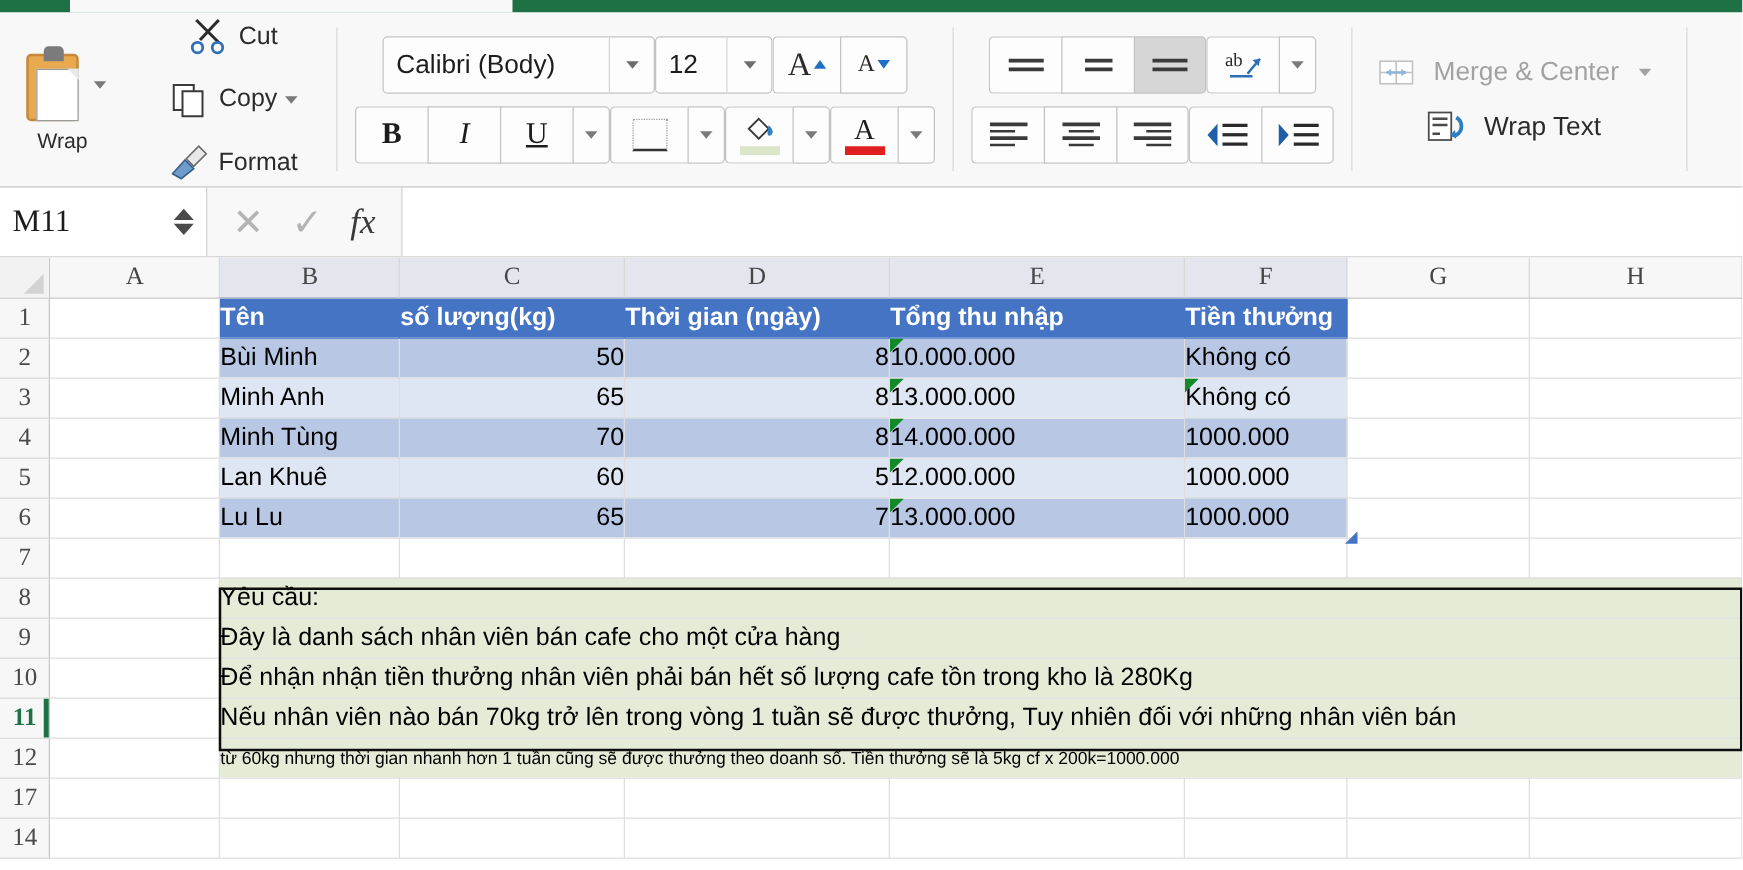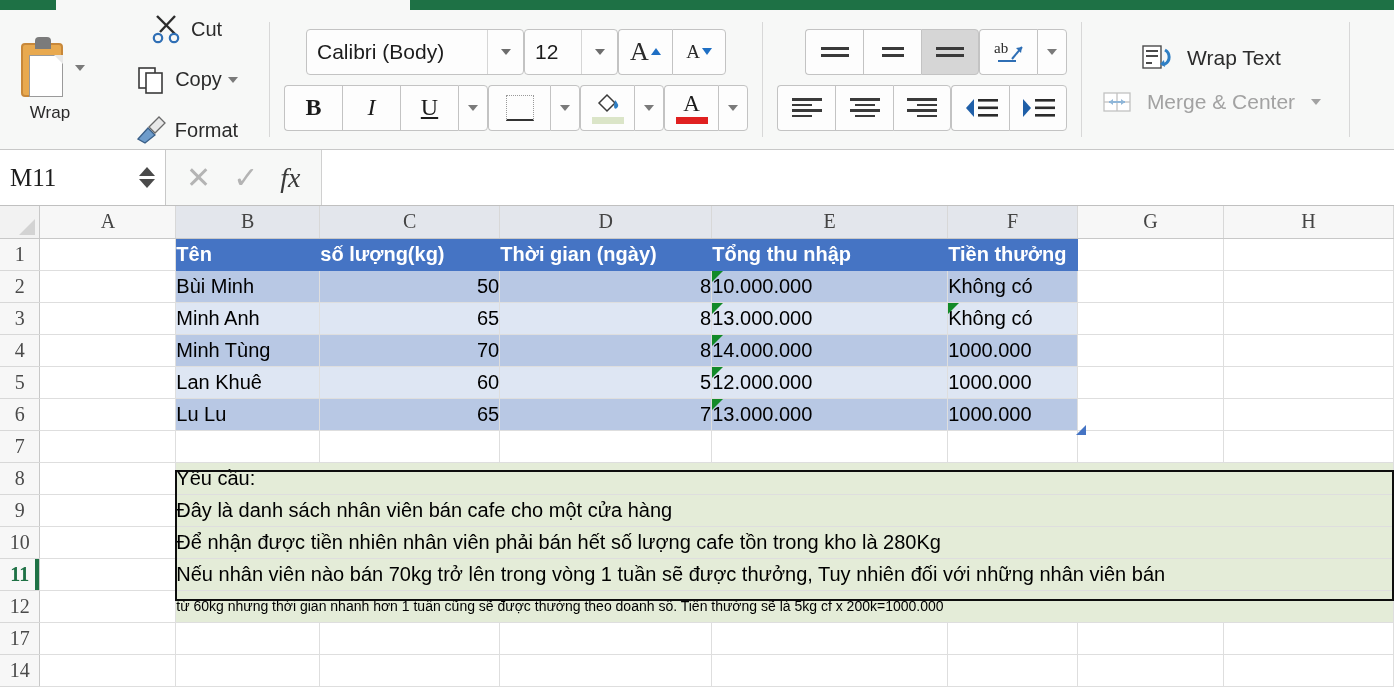--- a/index.html
+++ b/index.html
@@ -111,21 +111,21 @@
   .split-drop { width:30px;height:46px;background:#fdfdfd;border:1px solid #c3c3c3;border-radius:0 4px 4px 0;
      display:flex;align-items:center;justify-content:center;}
 
   .fillc-btn { width:54px;height:46px;background:#fdfdfd;border:1px solid #c3c3c3;
      border-radius:4px 0 0 4px;border-right:none;display:flex;flex-direction:column;align-items:center;justify-content:center;gap:3px;}
   .fontc-btn { width:54px;height:46px;background:#fdfdfd;border:1px solid #c3c3c3;
      border-radius:4px 0 0 4px;border-right:none;display:flex;flex-direction:column;align-items:center;justify-content:center;gap:2px;}
   .swatch { width: 32px; height: 7px; }
 
   
-  .align-group { flex-direction: column; justify-content: center; gap: 10px; padding: 0 10px; align-items: flex-end; }
+  .align-group { flex-direction: column; justify-content: center; gap: 10px; padding: 0 10px; }
   .seg { display: flex; }
   .seg-btn {
     width: 58px; height: 46px; background: #fdfdfd; border: 1px solid #c3c3c3;
     border-right: none; display: flex; align-items: center; justify-content: center;
     flex-direction: column; gap: 4px;
   }
   .seg-btn:first-child { border-radius: 4px 0 0 4px; }
   .seg-btn:last-child { border-radius: 0 4px 4px 0; border-right: 1px solid #c3c3c3; }
   .seg-btn.on { background: #d6d6d6; }
   .bar { height: 3px; background: #3a3a3a; }
@@ -410,42 +410,42 @@
             <rect x="16" y="19" width="20" height="2.6" fill="#2b2b2b"></rect>
           </svg>
         </div>
       </div>
     </div>
   </div>
 
   <div class="rsep"></div>
 
   <div class="rgroup wrap-group">
-    <div class="wrap-item">
-      <svg width="36" height="30" viewBox="0 0 36 30">
-        <rect x="2" y="3" width="18" height="22" fill="#fff" stroke="#4a4a4a" stroke-width="1.4"></rect>
-        <rect x="5" y="7" width="12" height="2" fill="#4a4a4a"></rect>
-        <rect x="5" y="12" width="12" height="2" fill="#4a4a4a"></rect>
-        <rect x="5" y="19" width="6" height="2" fill="#4a4a4a"></rect>
-        <path d="M24 7 a8 8 0 0 1 0 14 l-3 0" fill="none" stroke="#2f7fc4" stroke-width="3"></path>
-        <path d="M23 17 L19 21 L24 24 Z" fill="#2f7fc4"></path>
-      </svg>
-      <span class="wrap-text">Wrap Text</span>
-    </div>
     <div class="wrap-item">
       <svg width="36" height="30" viewBox="0 0 36 30">
         <rect x="3" y="6" width="26" height="18" fill="#fff" stroke="#c2c2c2" stroke-width="1.3"></rect>
         <line x1="3" y1="15" x2="29" y2="15" stroke="#c2c2c2" stroke-width="1.3"></line>
         <line x1="16" y1="6" x2="16" y2="24" stroke="#c2c2c2" stroke-width="1.3"></line>
         <path d="M8 15 L24 15" stroke="#8fb6d8" stroke-width="2"></path>
         <path d="M8 15 L12 12 L12 18 Z" fill="#8fb6d8"></path>
         <path d="M24 15 L20 12 L20 18 Z" fill="#8fb6d8"></path>
       </svg>
       <span class="wrap-text dim">Merge &amp; Center</span>
       <div class="caret-sm" style="border-top-color:#a2a2a2"></div>
+    </div>
+    <div class="wrap-item">
+      <svg width="36" height="30" viewBox="0 0 36 30">
+        <rect x="2" y="3" width="18" height="22" fill="#fff" stroke="#4a4a4a" stroke-width="1.4"></rect>
+        <rect x="5" y="7" width="12" height="2" fill="#4a4a4a"></rect>
+        <rect x="5" y="12" width="12" height="2" fill="#4a4a4a"></rect>
+        <rect x="5" y="19" width="6" height="2" fill="#4a4a4a"></rect>
+        <path d="M24 7 a8 8 0 0 1 0 14 l-3 0" fill="none" stroke="#2f7fc4" stroke-width="3"></path>
+        <path d="M23 17 L19 21 L24 24 Z" fill="#2f7fc4"></path>
+      </svg>
+      <span class="wrap-text">Wrap Text</span>
     </div>
   </div>
 
   <div class="rsep" style="margin-left:auto"></div>
   <div class="rgroup" style="width:40px"></div>
 </div>
 
 <div class="fbar">
   <div class="namebox">
     <span class="nb-val">M11</span>
@@ -598,21 +598,21 @@
 
     <tr>
       <td class="rowhead">9</td>
       <td class="cell"></td>
       <td class="cell note" colspan="7">Đây là danh sách nhân viên bán cafe cho một cửa hàng</td>
     </tr>
 
     <tr>
       <td class="rowhead">10</td>
       <td class="cell"></td>
-      <td class="cell note" colspan="7">Để nhận được tiền nhiên nhân viên phải bán hết số lượng cafe tồn trong kho là 280Kg</td>
+      <td class="cell note" colspan="7">Để nhận nhận tiền thưởng nhân viên phải bán hết số lượng cafe tồn trong kho là 280Kg</td>
     </tr>
 
     <tr>
       <td class="rowhead active">11</td>
       <td class="cell"></td>
       <td class="cell note" colspan="7">Nếu nhân viên nào bán 70kg trở lên trong vòng 1 tuần sẽ được thưởng, Tuy nhiên đối với những nhân viên bán</td>
     </tr>
 
     <tr>
       <td class="rowhead">12</td>

